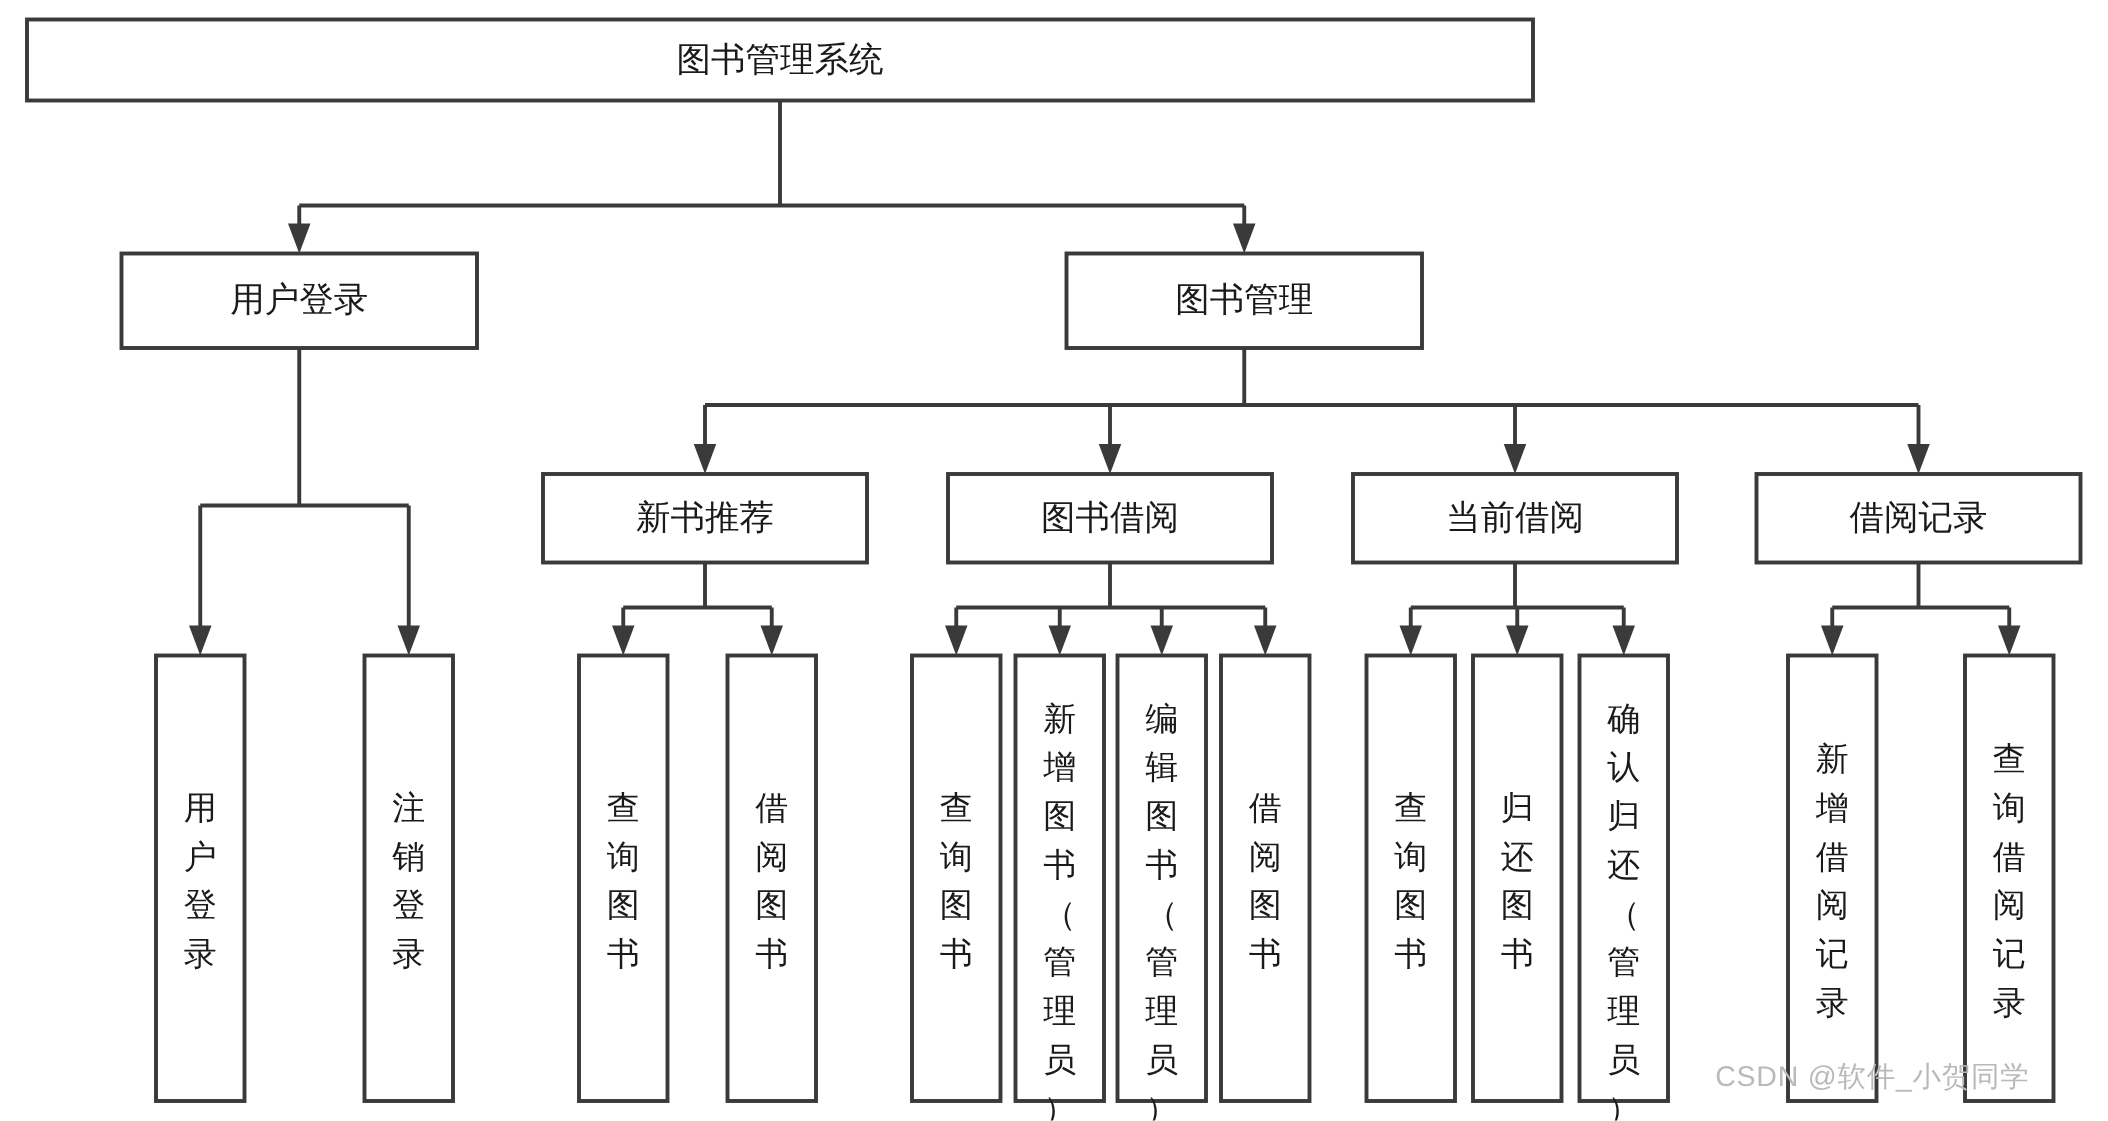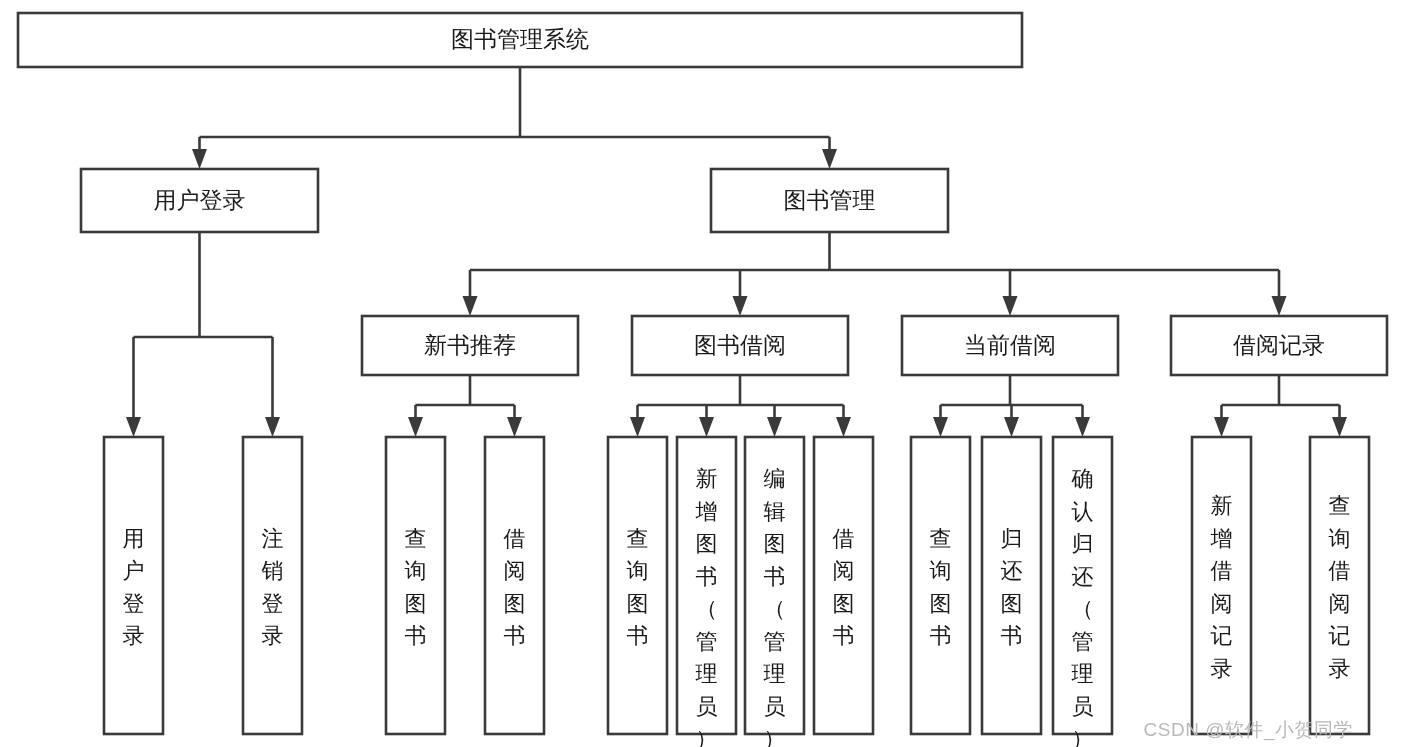--- a/index.html
+++ b/index.html
@@ -50,21 +50,21 @@
   }
   .node-label-vertical {
     font-family: "Liberation Sans", "DejaVu Sans", sans-serif;
     font-size: 22px;
     fill: #1a1a1a;
     text-anchor: middle;
   }
   .watermark-text {
     position: absolute;
     right: 10px;
-    bottom: 4px;
+    bottom: 16px;
     font-family: "Liberation Sans", "DejaVu Sans", sans-serif;
     font-size: 19px;
     color: #b9b9b9;
     white-space: nowrap;
     letter-spacing: 0.5px;
   }
 </style>
 </head>
 <body>
 

